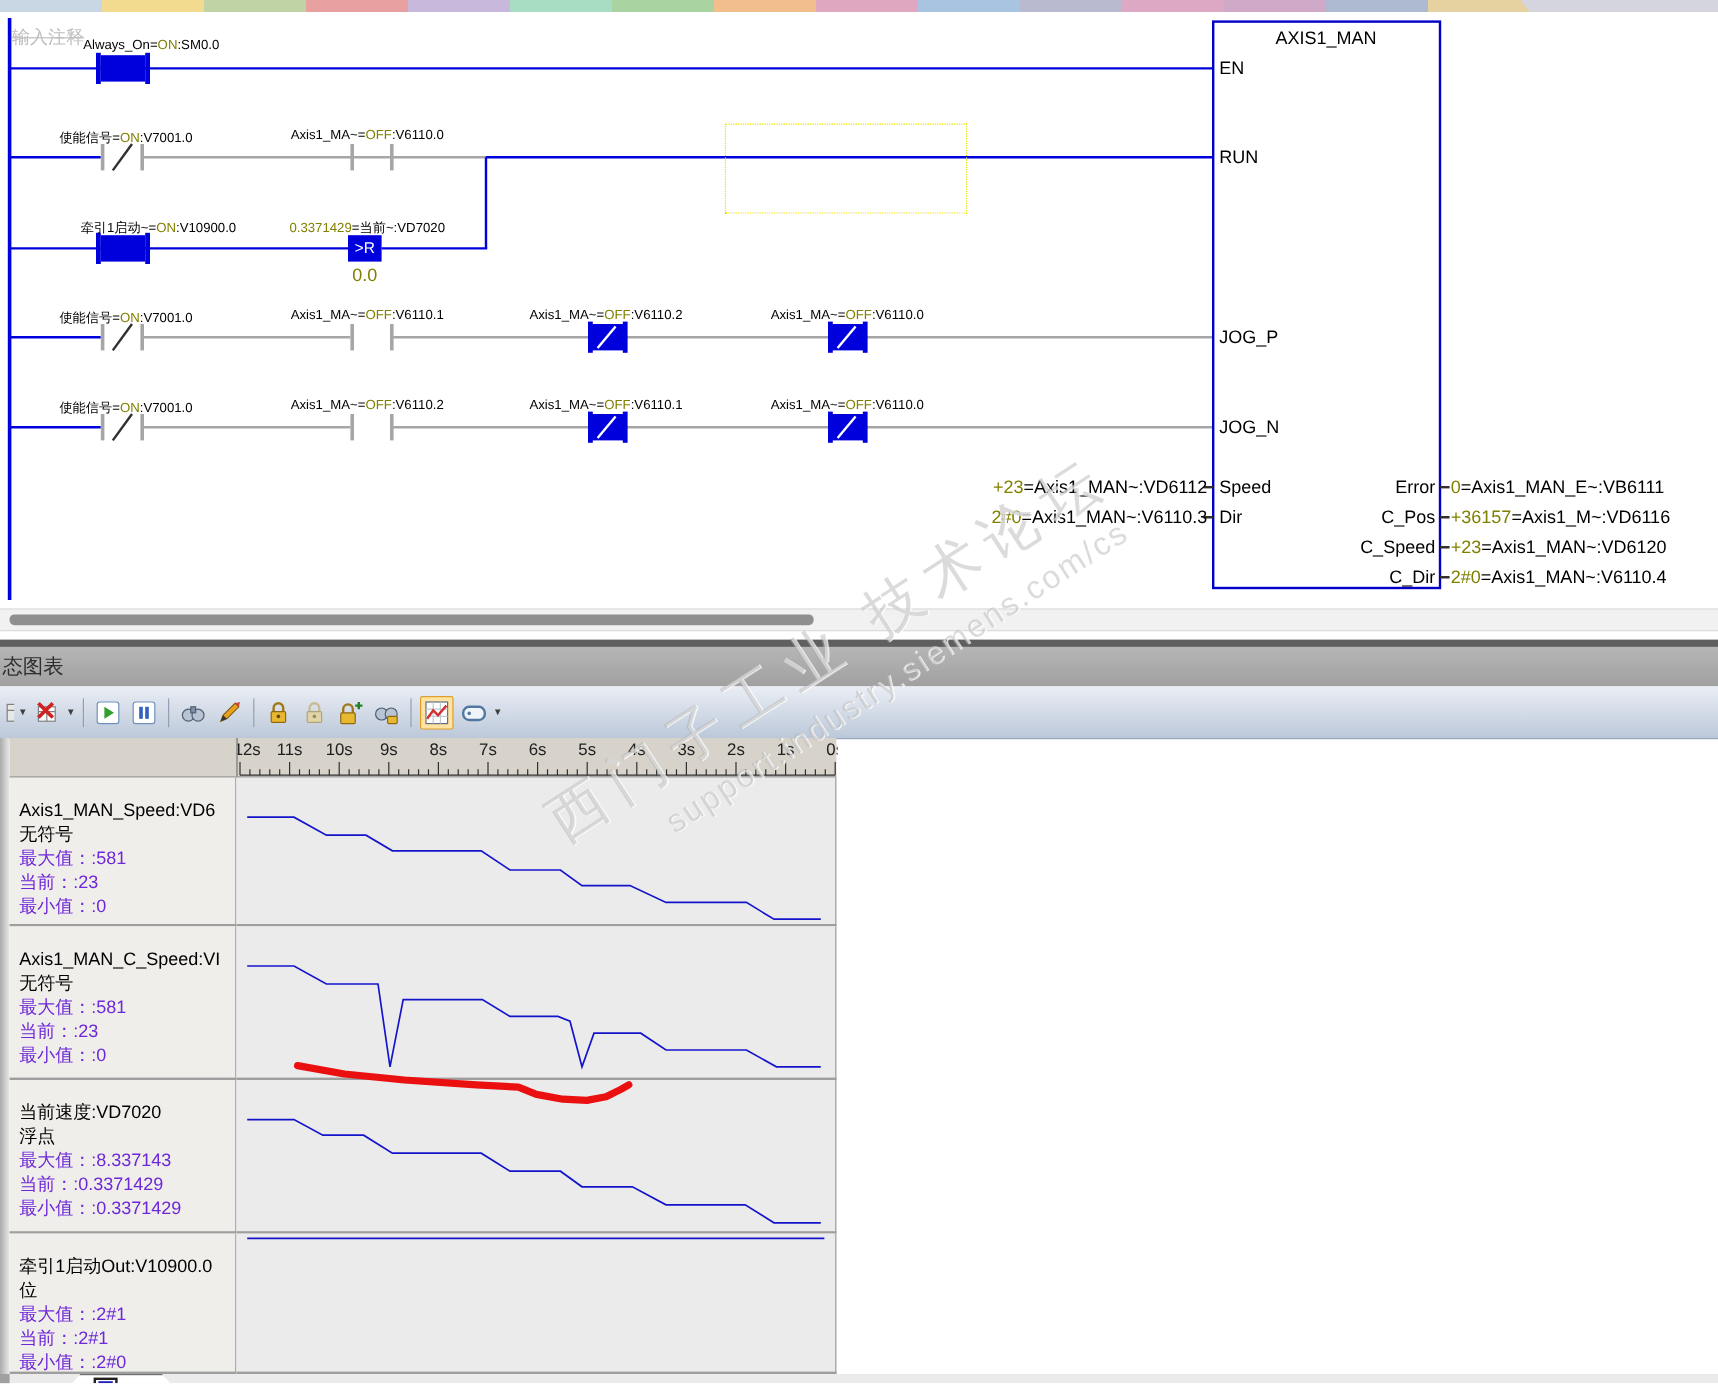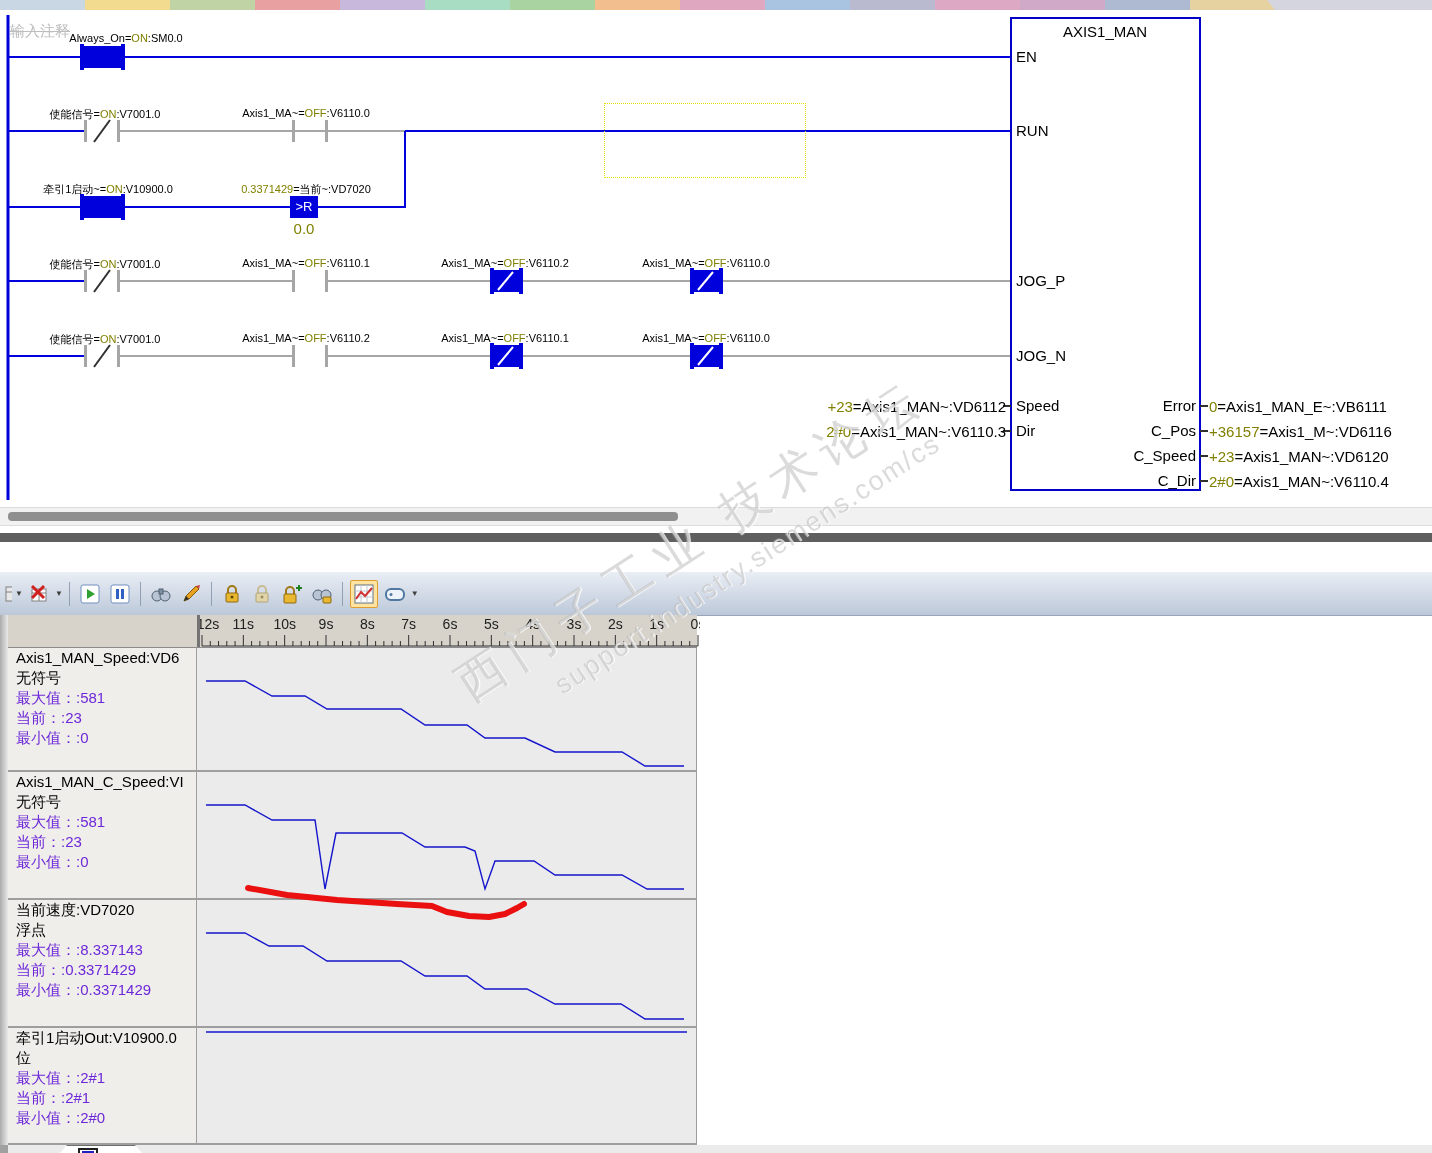--- a/index.html
+++ b/index.html
@@ -27,24 +27,24 @@
   #toolbar{position:absolute;left:0;top:572px;width:1432px;height:43px;background:linear-gradient(#EAEEF5,#BCC8D9);
            border-bottom:1px solid #98A6BC;display:flex;align-items:center;}
   .tbtn{width:26px;height:26px;margin:0 2px;display:flex;align-items:center;justify-content:center;flex:0 0 auto;}
   .tbtn.cut{width:12px;overflow:hidden;margin-left:0;}
   .tbtn.active{background:#FFE3A0;border:1px solid #DE9E30;border-radius:2px;}
   .caret{font-size:8px;color:#404040;margin:0 1px;flex:0 0 auto;}
   .tsep{width:1px;height:24px;background:#93A0B4;margin:0 5px;flex:0 0 auto;}
   
   #chart-gutter{position:absolute;left:0;top:615px;width:8px;height:530px;background:linear-gradient(90deg,#ABABAB,#E9E9E9);}
   #ruler-row{position:absolute;left:8px;top:615px;width:689px;height:33px;background:#D7D3CB;border-bottom:1px solid #8C8C8C;box-sizing:border-box;}
-  #ruler{position:absolute;left:189px;top:0;width:500px;height:32px;border-left:3px solid #737373;}
+  #ruler{position:absolute;left:189px;top:0;width:500px;height:32px;border-left:1px solid #737373;}
   .crow{position:absolute;left:8px;box-sizing:border-box;}
   .crow .lcell{position:absolute;left:0;top:0;width:189px;height:100%;background:#F0EEEA;border-right:1px solid #9E9E9E;
-               border-bottom:2px solid #9E9E9E;box-sizing:border-box;padding:0 0 0 8px;overflow:hidden;}
+               border-bottom:2px solid #9E9E9E;box-sizing:border-box;padding:18px 0 0 8px;overflow:hidden;}
   .crow .lcell div{font-size:15px;line-height:20px;white-space:nowrap;color:#000;}
   .crow .lcell .olive{color:#6d28d9;}
   .crow .ccell{position:absolute;left:189px;top:0;width:500px;height:100%;background:#EBEBEB;
                border-right:1px solid #9E9E9E;border-bottom:2px solid #9E9E9E;box-sizing:border-box;}
   .crow .ccell svg{position:absolute;left:0;top:0;}
   #redline-svg{position:absolute;left:197px;top:648px;pointer-events:none;z-index:20;}
   
   #bottombar{position:absolute;left:0;top:1145px;width:1432px;height:8px;background:#EBEBEB;}
   #bottombar .corner{position:absolute;left:0;top:0;width:8px;height:8px;background:#A0A0A0;}
   #bottom-tab{position:absolute;left:60px;top:0;width:82px;height:8px;background:#FFFFFF;border-top:1px solid #707070;
@@ -198,21 +198,21 @@
       <line x1="1200" y1="446" x2="1208" y2="446" stroke="#303030" stroke-width="2"></line>
       <line x1="1200" y1="471" x2="1208" y2="471" stroke="#303030" stroke-width="2"></line>
     </svg>
 
     <div id="net-comment">输入注释</div>
     <div id="sel-box"></div>
 
     <div class="llbl" style="left:126px;top:22px"><span>Always_On=</span><span class="v">ON</span><span>:SM0.0</span></div>
     <div class="llbl" style="left:105px;top:97px"><span>使能信号=</span><span class="v">ON</span><span>:V7001.0</span></div>
     <div class="llbl" style="left:306px;top:97px"><span>Axis1_MA~=</span><span class="v">OFF</span><span>:V6110.0</span></div>
-    <div class="llbl" style="left:108px;top:172px"><span>牵引1启动~=</span><span class="v">ON</span><span>:V10900.0</span></div>
+    <div class="llbl" style="left:132px;top:172px"><span>牵引1启动~=</span><span class="v">ON</span><span>:V10900.0</span></div>
     <div class="llbl" style="left:306px;top:172px"><span class="v">0.3371429</span><span>=当前~:VD7020</span></div>
     <div class="llbl" style="left:105px;top:247px"><span>使能信号=</span><span class="v">ON</span><span>:V7001.0</span></div>
     <div class="llbl" style="left:306px;top:247px"><span>Axis1_MA~=</span><span class="v">OFF</span><span>:V6110.1</span></div>
     <div class="llbl" style="left:505px;top:247px"><span>Axis1_MA~=</span><span class="v">OFF</span><span>:V6110.2</span></div>
     <div class="llbl" style="left:706px;top:247px"><span>Axis1_MA~=</span><span class="v">OFF</span><span>:V6110.0</span></div>
     <div class="llbl" style="left:105px;top:322px"><span>使能信号=</span><span class="v">ON</span><span>:V7001.0</span></div>
     <div class="llbl" style="left:306px;top:322px"><span>Axis1_MA~=</span><span class="v">OFF</span><span>:V6110.2</span></div>
     <div class="llbl" style="left:505px;top:322px"><span>Axis1_MA~=</span><span class="v">OFF</span><span>:V6110.1</span></div>
     <div class="llbl" style="left:706px;top:322px"><span>Axis1_MA~=</span><span class="v">OFF</span><span>:V6110.0</span></div>
 
@@ -222,20 +222,21 @@
     <div class="pparam" style="left:1209px;top:413px"><span class="v">+36157</span><span>=Axis1_M~:VD6116</span></div>
     <div class="pparam" style="left:1209px;top:438px"><span class="v">+23</span><span>=Axis1_MAN~:VD6120</span></div>
     <div class="pparam" style="left:1209px;top:463px"><span class="v">2#0</span><span>=Axis1_MAN~:V6110.4</span></div>
   </div>
 
   <div id="hscroll">
       <div class="thumb"></div>
     </div>
 
   <div id="splitter"></div>
+  <div id="pane-title">态图表</div>
 
   <div id="toolbar">
     <div class="tbtn cut">
         <svg width="22" height="22">
           <rect x="6" y="4" width="14" height="14" fill="#E8E8E8" stroke="#808080"></rect>
           <line x1="6" y1="9" x2="20" y2="9" stroke="#808080"></line>
           <line x1="13" y1="4" x2="13" y2="18" stroke="#808080"></line>
         </svg>
       </div>
     <span class="caret">▼</span>

